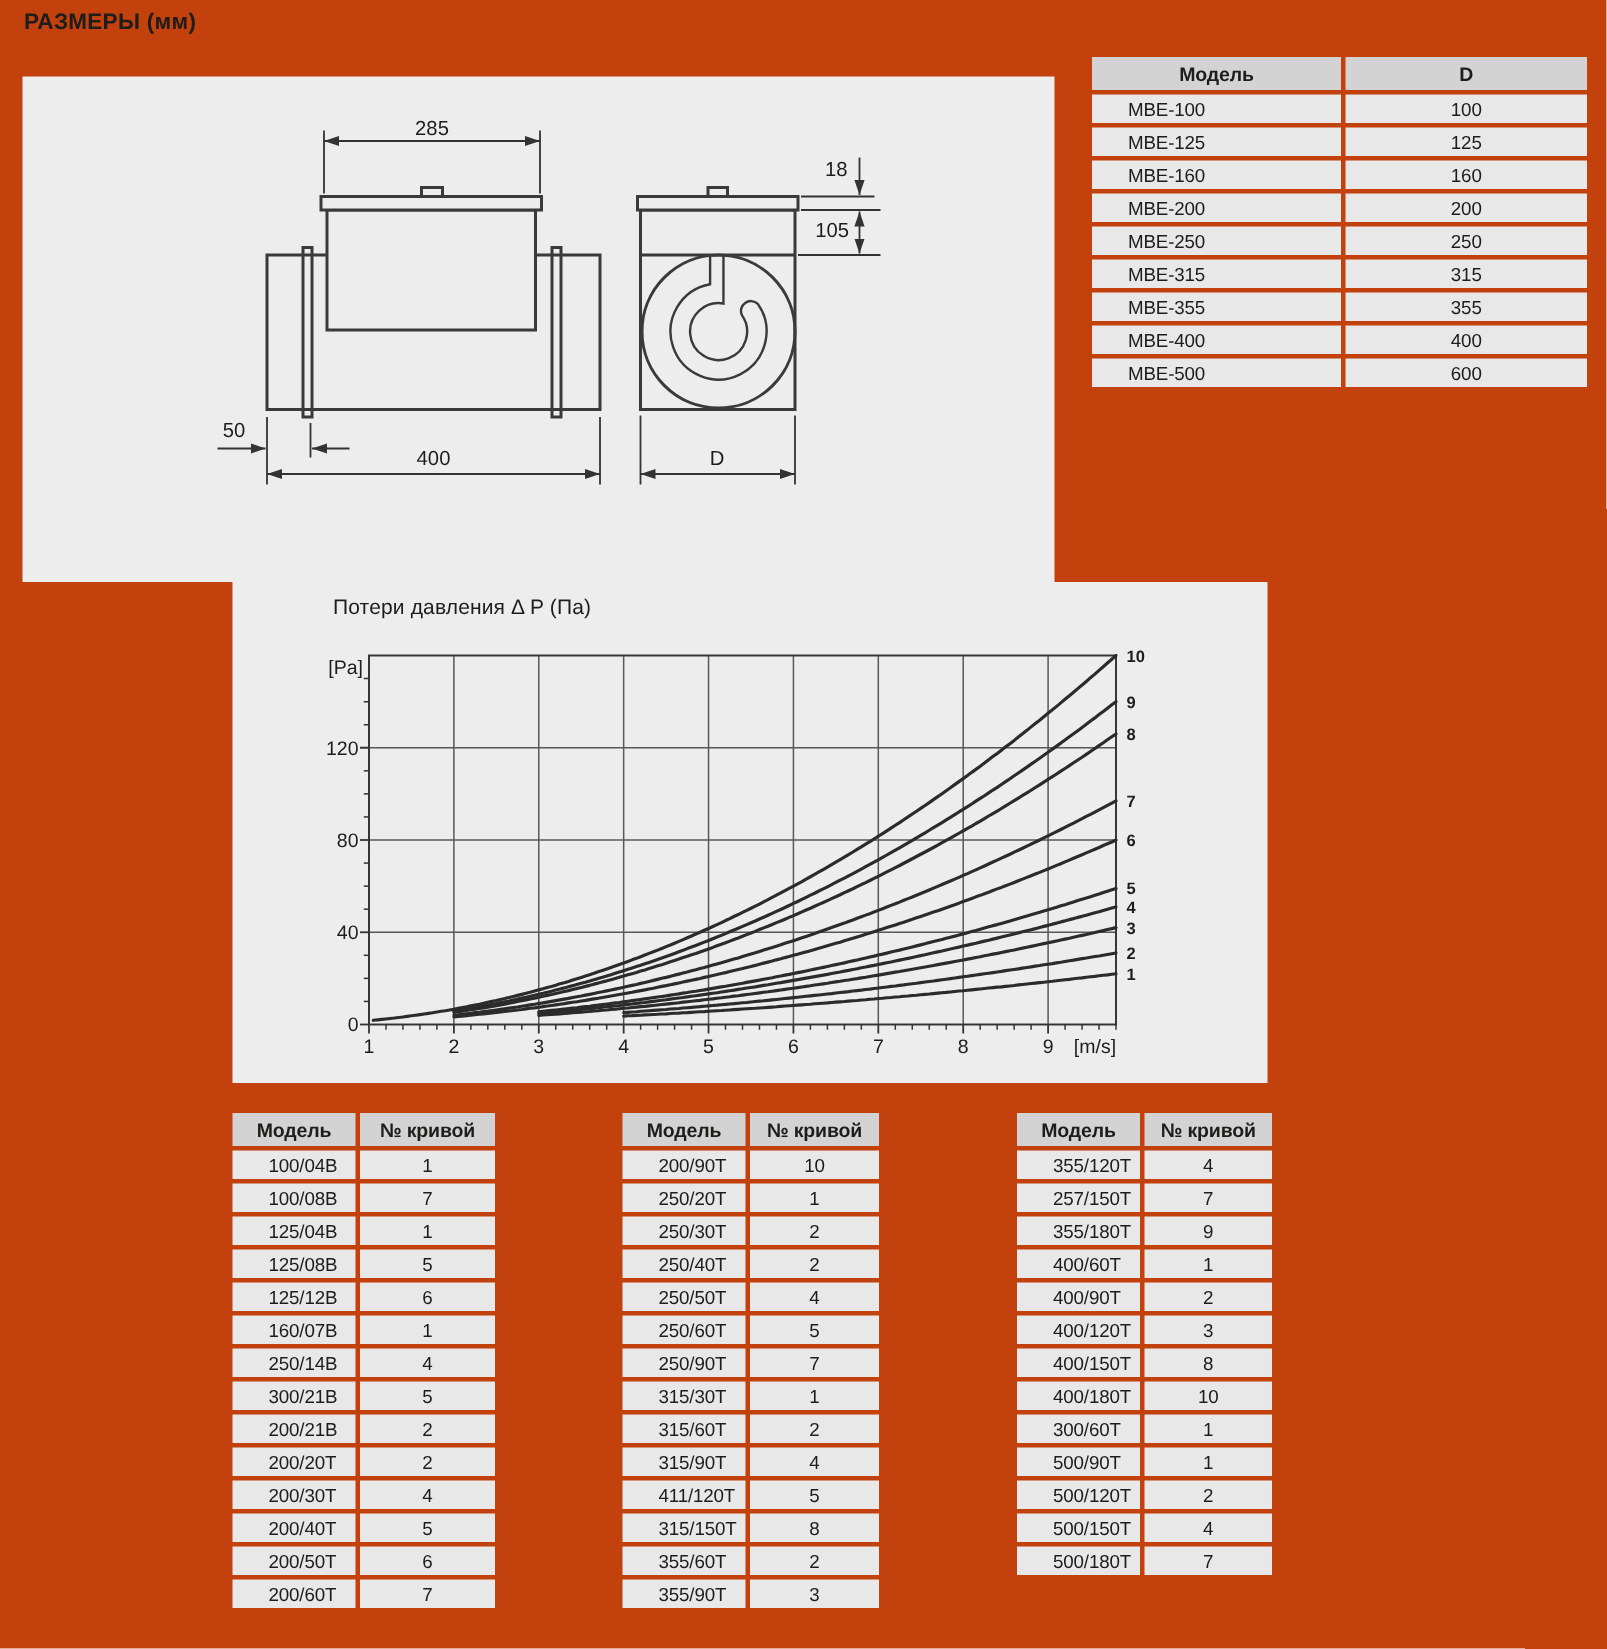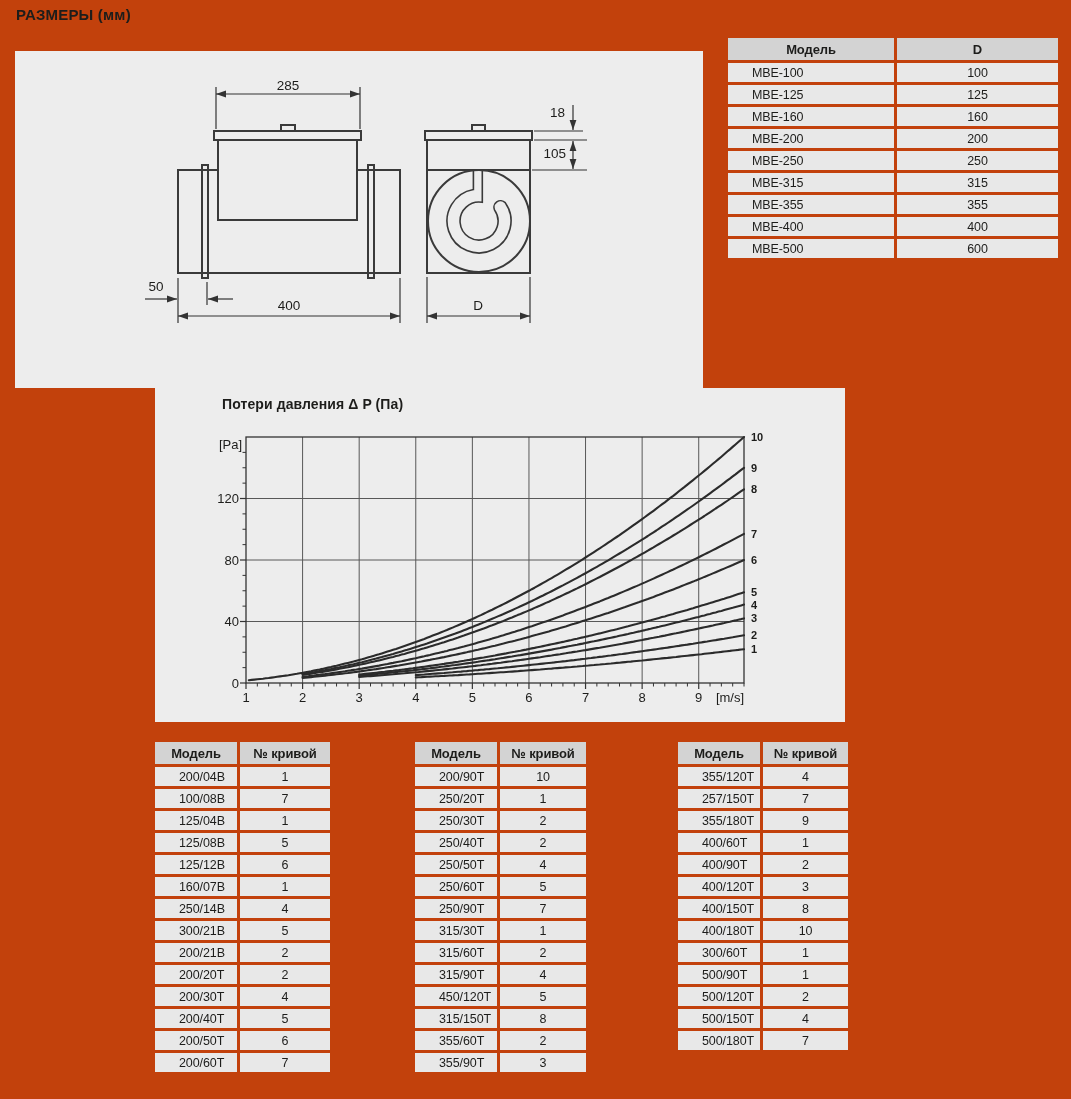--- a/index.html
+++ b/index.html
@@ -2,21 +2,21 @@
 <html><head>
 <meta charset="utf-8">
 <style>
   html,body{margin:0;padding:0;background:#fff;}
   #root{position:relative;width:1071px;height:1099px;background:#c2410c;
         font-family:"Liberation Sans",sans-serif;color:#1d1d1b;overflow:hidden;}
   .page-title{position:absolute;left:16px;top:6px;font-size:15px;font-weight:700;letter-spacing:.2px;}
   .panel{position:absolute;background:#ededed;}
   .draw-panel{left:15px;top:38px;width:688px;height:337px;margin-top:13px;}
   .chart-panel{left:155px;top:388px;width:690px;height:334px;}
-  .chart-title{position:absolute;left:67px;top:8px;font-size:14px;font-weight:700;letter-spacing:.1px;text-align:right;}
+  .chart-title{position:absolute;left:67px;top:8px;font-size:14px;font-weight:400;letter-spacing:.1px;text-align:right;}
   .chart-panel svg, .draw-panel svg{position:absolute;left:0;top:0;}
   .chart-panel svg text, .draw-panel svg text{font-family:"Liberation Sans",sans-serif;fill:#1d1d1b;}
   .gtable{position:absolute;display:grid;gap:3px;}
   .t-size{left:728px;top:38px;grid-template-columns:166px 161px;}
   .t-c1{left:155px;top:742px;grid-template-columns:82px 90px;}
   .t-c2{left:415px;top:742px;grid-template-columns:82px 86px;}
   .t-c3{left:678px;top:742px;grid-template-columns:82px 85px;}
   .th{height:22px;background:#d3d3d3;font-weight:700;font-size:13px;
       display:flex;align-items:center;justify-content:center;letter-spacing:-.1px;}
   .td{height:19px;background:#e8e8e8;font-size:12.5px;display:flex;align-items:center;letter-spacing:-.1px;}
@@ -222,21 +222,21 @@
         <text x="596" y="83.75" font-size="11" font-weight="700">9</text>
         <polyline points="93.8,292.2 96.7,291.9 99.5,291.6 102.3,291.3 105.1,291.0 108.0,290.7 110.8,290.3 113.6,290.0 116.5,289.6 119.3,289.2 122.1,288.8 125.0,288.4 127.8,288.0 130.6,287.6 133.4,287.2 136.3,286.7 139.1,286.2 141.9,285.8 144.8,285.3 147.6,284.8 150.4,284.2 153.3,283.7 156.1,283.2 158.9,282.6 161.7,282.0 164.6,281.5 167.4,280.9 170.2,280.2 173.1,279.6 175.9,279.0 178.7,278.3 181.5,277.7 184.4,277.0 187.2,276.3 190.0,275.6 192.9,274.9 195.7,274.2 198.5,273.5 201.4,272.7 204.2,271.9 207.0,271.2 209.8,270.4 212.7,269.6 215.5,268.8 218.3,267.9 221.2,267.1 224.0,266.3 226.8,265.4 229.6,264.5 232.5,263.6 235.3,262.7 238.1,261.8 241.0,260.9 243.8,259.9 246.6,259.0 249.5,258.0 252.3,257.0 255.1,256.0 257.9,255.0 260.8,254.0 263.6,253.0 266.4,251.9 269.3,250.9 272.1,249.8 274.9,248.7 277.7,247.6 280.6,246.5 283.4,245.4 286.2,244.3 289.1,243.1 291.9,242.0 294.7,240.8 297.6,239.6 300.4,238.4 303.2,237.2 306.0,236.0 308.9,234.7 311.7,233.5 314.5,232.2 317.4,231.0 320.2,229.7 323.0,228.4 325.9,227.1 328.7,225.7 331.5,224.4 334.3,223.0 337.2,221.7 340.0,220.3 342.8,218.9 345.7,217.5 348.5,216.1 351.3,214.7 354.1,213.2 357.0,211.8 359.8,210.3 362.6,208.8 365.5,207.3 368.3,205.8 371.1,204.3 374.0,202.8 376.8,201.2 379.6,199.7 382.4,198.1 385.3,196.5 388.1,194.9 390.9,193.3 393.8,191.7 396.6,190.1 399.4,188.4 402.2,186.8 405.1,185.1 407.9,183.4 410.7,181.7 413.6,180.0 416.4,178.3 419.2,176.6 422.1,174.8 424.9,173.1 427.7,171.3 430.5,169.5 433.4,167.7 436.2,165.9 439.0,164.1 441.9,162.2 444.7,160.4 447.5,158.5 450.4,156.6 453.2,154.7 456.0,152.8 458.8,150.9 461.7,149.0 464.5,147.1 467.3,145.1 470.2,143.1 473.0,141.2 475.8,139.2 478.6,137.2 481.5,135.1 484.3,133.1 487.1,131.1 490.0,129.0 492.8,126.9 495.6,124.9 498.5,122.8 501.3,120.7 504.1,118.5 506.9,116.4 509.8,114.3 512.6,112.1 515.4,109.9 518.3,107.8 521.1,105.6 523.9,103.3 526.7,101.1 529.6,98.9 532.4,96.6 535.2,94.4 538.1,92.1 540.9,89.8 543.7,87.5 546.6,85.2 549.4,82.9 552.2,80.6 555.0,78.2 557.9,75.8 560.7,73.5 563.5,71.1 566.4,68.7 569.2,66.3 572.0,63.8 574.9,61.4 577.7,58.9 580.5,56.5 583.3,54.0 586.2,51.5 589.0,49.0" fill="none" stroke="#2b2b2b" stroke-width="2.1" stroke-linejoin="round" stroke-linecap="round"></polyline>
         <text x="596" y="53" font-size="11" font-weight="700">10</text>
       </svg>
     <div class="chart-title">Потери давления Δ P (Па)</div>
   </div>
 
   <div class="gtable t-c1">
       <div class="th">Модель</div>
       <div class="th">№ кривой</div>
-      <div class="td model">200/04В</div>
+      <div class="td model">100/04В</div>
       <div class="td num">1</div>
       <div class="td model">100/08В</div>
       <div class="td num">7</div>
       <div class="td model">125/04В</div>
       <div class="td num">1</div>
       <div class="td model">125/08В</div>
       <div class="td num">5</div>
       <div class="td model">125/12В</div>
       <div class="td num">6</div>
       <div class="td model">160/07В</div>
@@ -274,21 +274,21 @@
       <div class="td model">250/60Т</div>
       <div class="td num">5</div>
       <div class="td model">250/90Т</div>
       <div class="td num">7</div>
       <div class="td model">315/30Т</div>
       <div class="td num">1</div>
       <div class="td model">315/60Т</div>
       <div class="td num">2</div>
       <div class="td model">315/90Т</div>
       <div class="td num">4</div>
-      <div class="td model">450/120Т</div>
+      <div class="td model">411/120Т</div>
       <div class="td num">5</div>
       <div class="td model">315/150Т</div>
       <div class="td num">8</div>
       <div class="td model">355/60Т</div>
       <div class="td num">2</div>
       <div class="td model">355/90Т</div>
       <div class="td num">3</div>
     </div>
   <div class="gtable t-c3">
       <div class="th">Модель</div>

